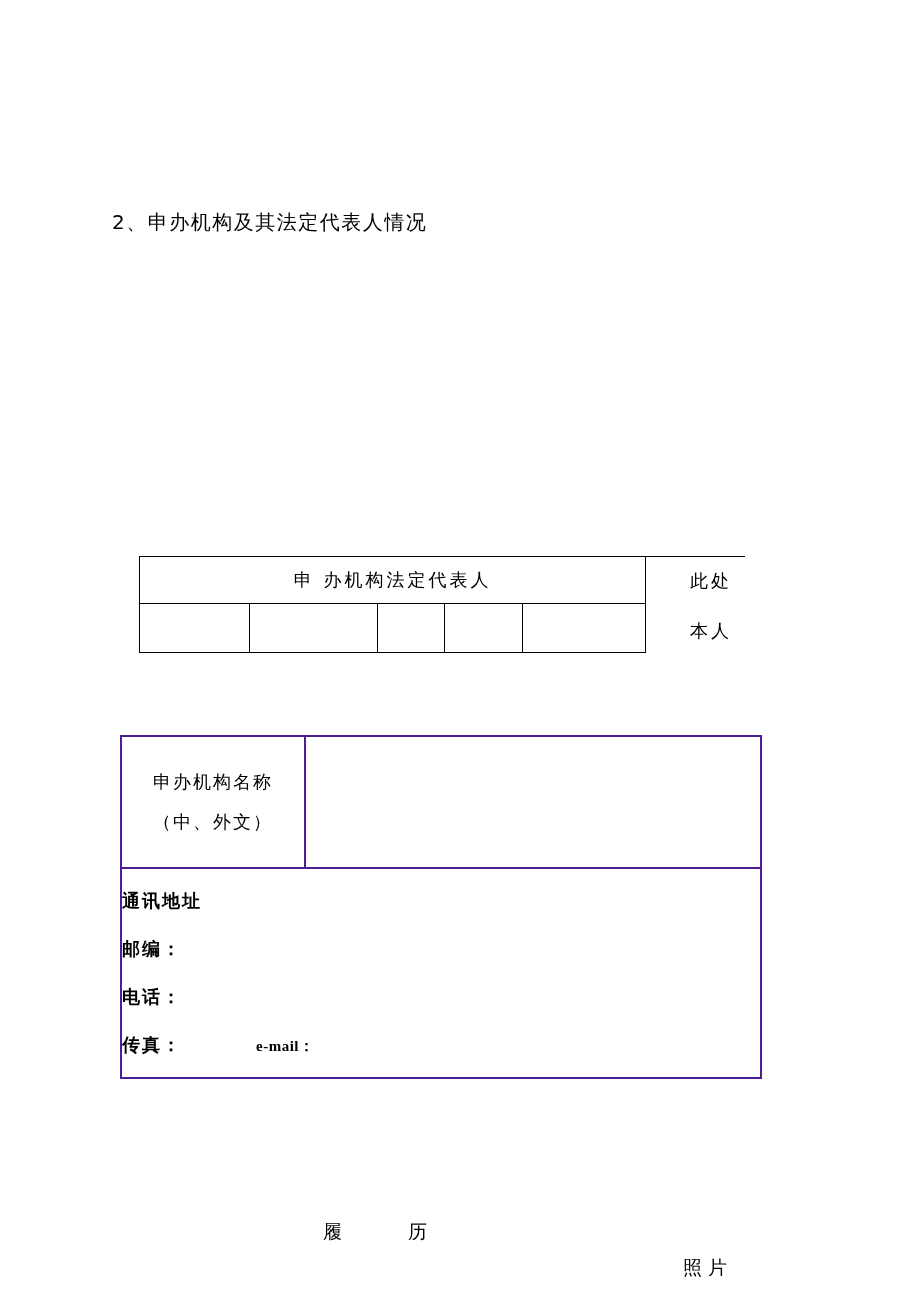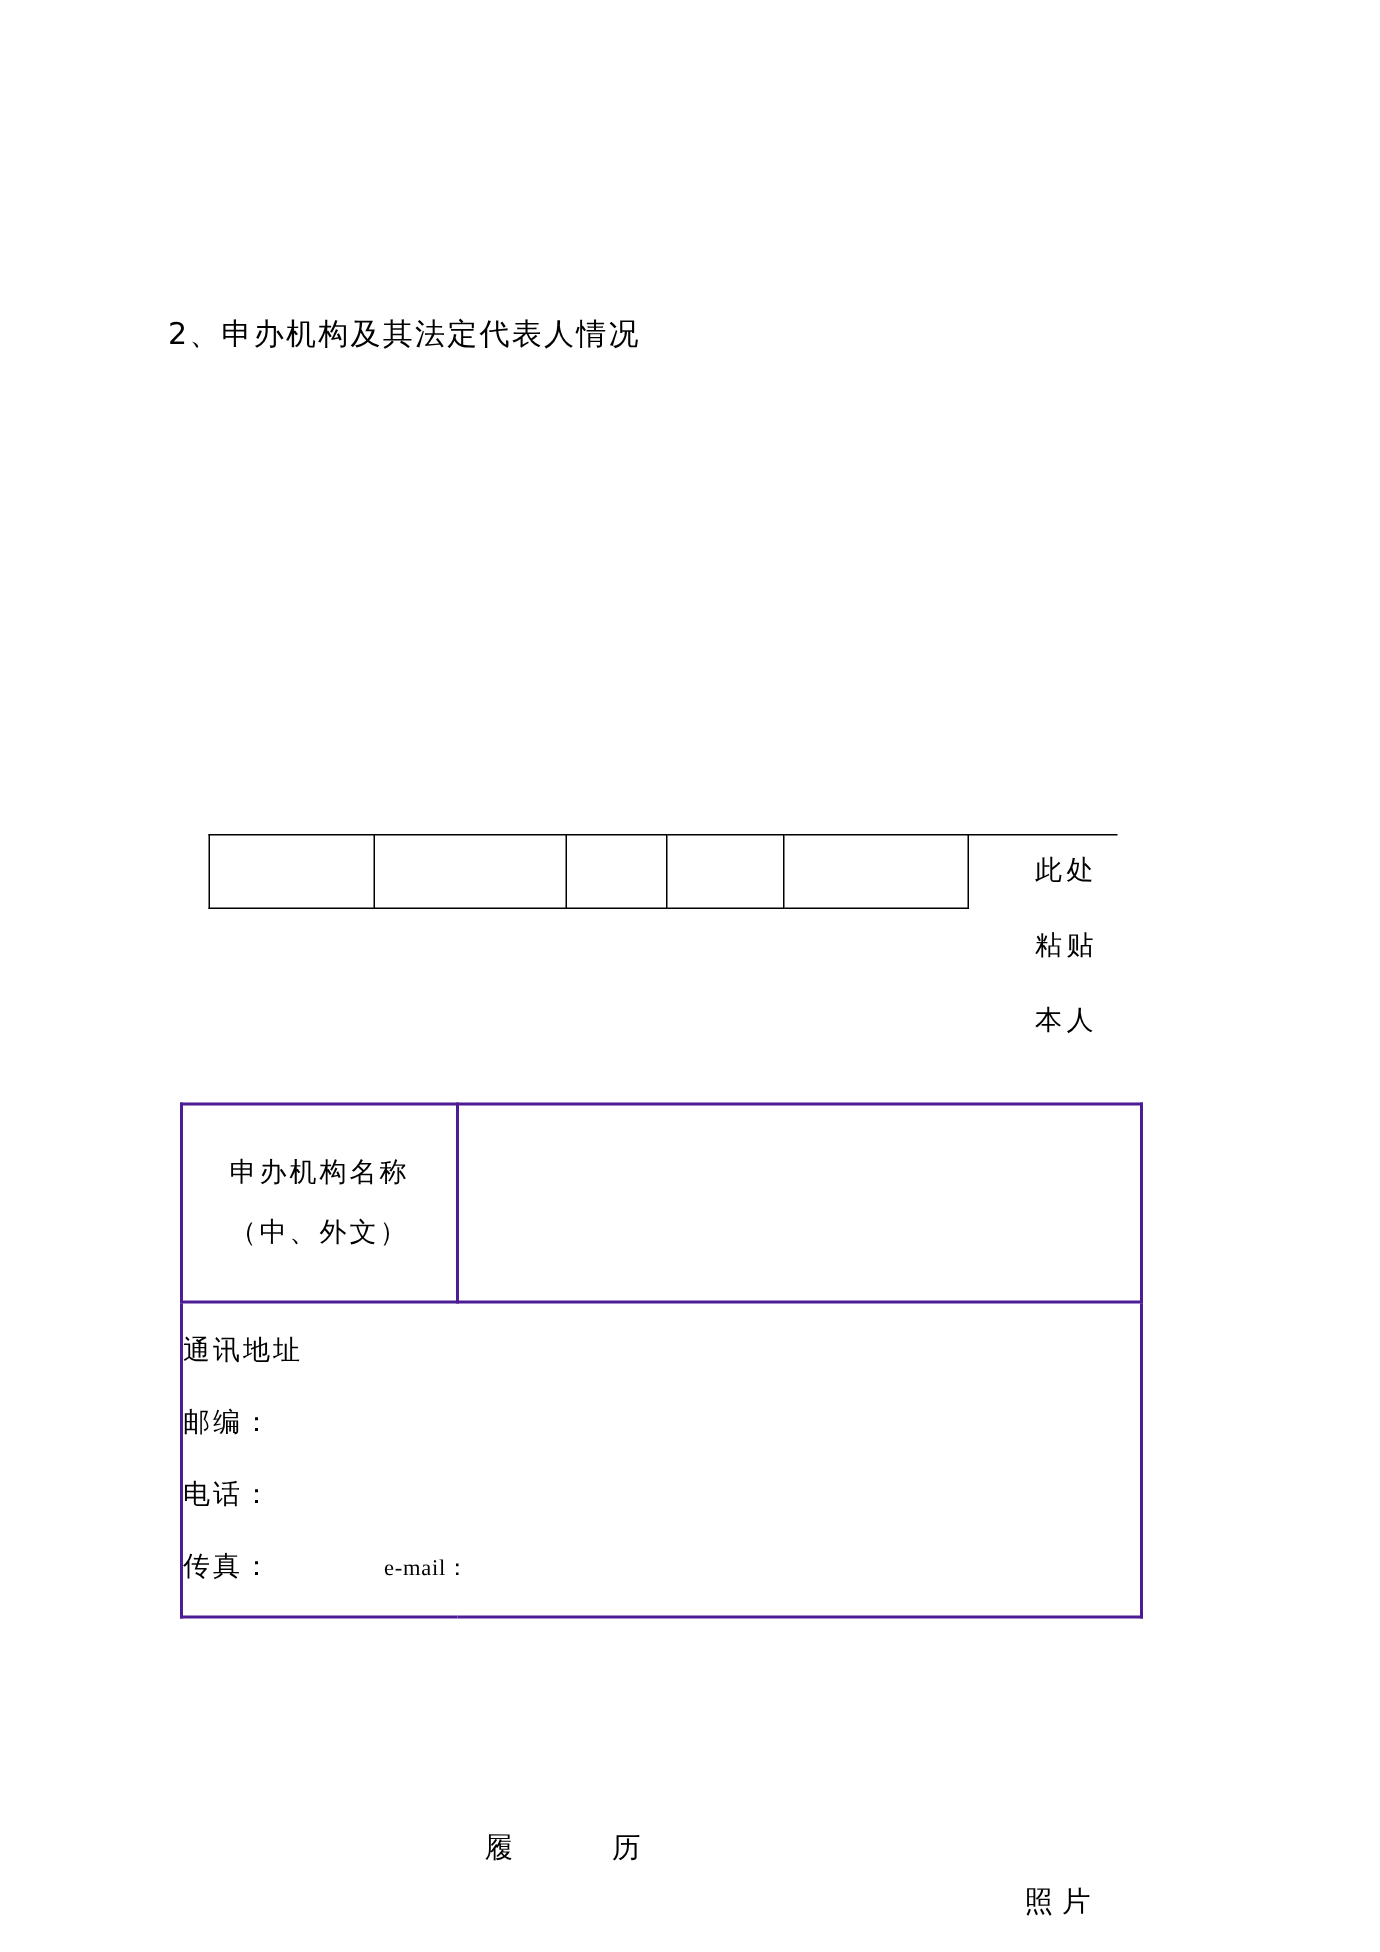--- a/index.html
+++ b/index.html
@@ -109,20 +109,21 @@
     height: 208px;
     vertical-align: top;
     padding: 12px 0 0 6px;
     letter-spacing: 2px;
   }
   .addr-line {
     display: block;
     height: 48px;
     line-height: 48px;
     white-space: nowrap;
+    font-weight: bold;
   }
   .addr-line .email {
     display: inline-block;
     margin-left: 74px;
     font-family: "Liberation Serif", serif;
     font-size: 15px;
     letter-spacing: 0.5px;
   }
 
   
@@ -161,33 +162,35 @@
 
   <table class="rep-table">
     <colgroup>
       <col style="width:110px">
       <col style="width:128px">
       <col style="width:67px">
       <col style="width:78px">
       <col style="width:123px">
     </colgroup>
     <tbody>
+        <tr>
+      <td colspan="5">申  办机构法定代表人</td>
+    </tr>
     <tr>
       <td class="blank"></td>
       <td class="blank"></td>
       <td class="blank"></td>
       <td class="blank"></td>
       <td class="blank"></td>
     </tr>
   </tbody>
     </table>
 
   <div class="photo-note">
     <span class="line">此处</span>
-    <span class="line">粘贴</span>
     <span class="line">本人</span>
   </div>
 
   <table class="org-table">
     <colgroup>
       <col style="width:184px">
       <col style="width:456px">
     </colgroup>
     <tbody>
         <tr>

